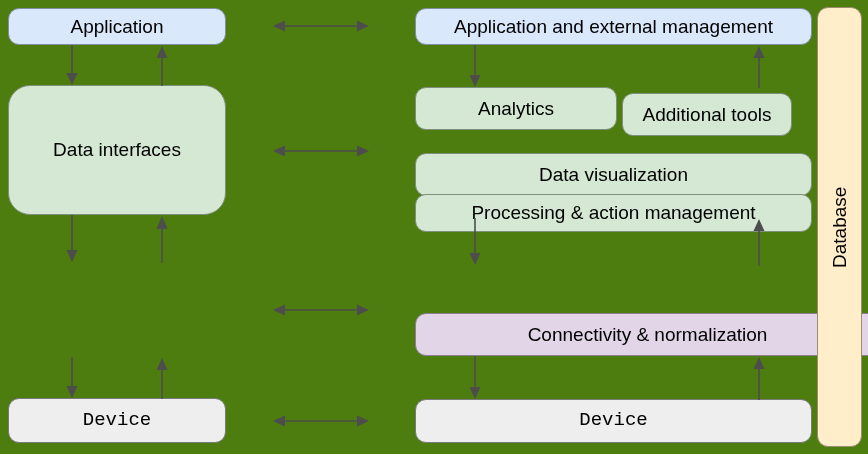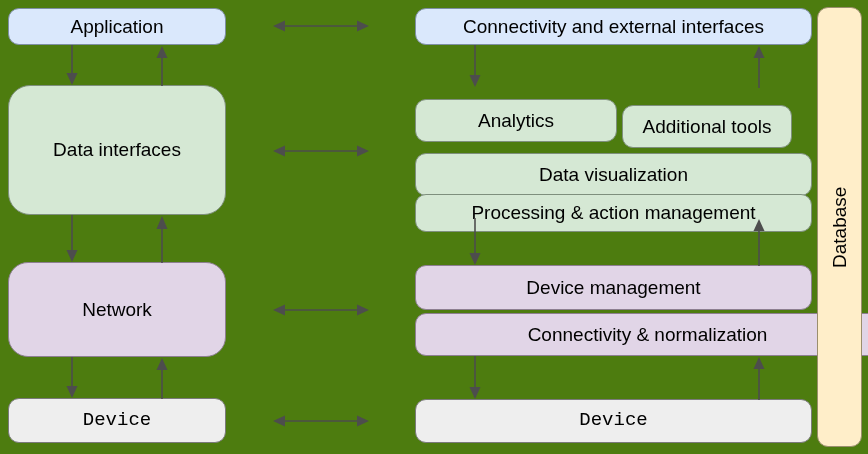--- a/index.html
+++ b/index.html
@@ -56,23 +56,20 @@
 <div id="canvas">
 
   <div class="box blue" style="left:8px; top:8px; width:218px; height:37px;">
     <span>Application</span>
   </div>
 
   <div class="box green" style="left:8px; top:85px; width:218px; height:130px; border-radius:22px;">
     <span>Data interfaces</span>
   </div>
 
-  <div class="box purple" style="left:8px; top:262px; width:218px; height:95px; border-radius:20px;">
-    <span>Network</span>
-  </div>
 
   <div class="box grey" style="left:8px; top:398px; width:218px; height:45px;">
     <span>Device</span>
   </div>
 
   <div class="arrow" style="left:61px; top:45px;">
     <svg width="22" height="41" viewBox="0 0 22 41">
       <line x1="11" y1="0" x2="11" y2="31" stroke="#4d4d4d" stroke-width="1.6"></line>
       <polygon points="11,40 5.5,28 16.5,28" fill="#4d4d4d"></polygon>
     </svg>
@@ -133,42 +130,39 @@
   </div>
   <div class="arrow" style="left:272px; top:413px;">
     <svg width="98" height="16" viewBox="0 0 98 16">
       <line x1="10" y1="8" x2="88" y2="8" stroke="#4d4d4d" stroke-width="1.6"></line>
       <polygon points="1,8 13,2.5 13,13.5" fill="#4d4d4d"></polygon>
       <polygon points="97,8 85,2.5 85,13.5" fill="#4d4d4d"></polygon>
     </svg>
   </div>
 
   <div class="box blue" style="left:415px; top:8px; width:397px; height:37px;">
-    <span>Connectivity and external interfaces</span>
-  </div>
-
-  <div class="box green" style="left:415px; top:87px; width:202px; height:43px;margin-top:12px;">
+    <span>Application and external management</span>
+  </div>
+
+  <div class="box green" style="left:415px; top:87px; width:202px; height:43px;">
     <span>Analytics</span>
   </div>
 
-  <div class="box green" style="left:622px; top:105px; width:170px; height:43px;">
+  <div class="box green" style="left:622px; top:93px; width:170px; height:43px;">
     <span>Additional tools</span>
   </div>
 
   <div class="box green" style="left:415px; top:134px; width:397px; height:43px;margin-top:19px;">
     <span>Data visualization</span>
   </div>
 
   <div class="box green" style="left:415px; top:194px; width:397px; height:38px;">
     <span>Processing &amp; action management</span>
   </div>
 
-  <div class="box purple" style="left:415px; top:265px; width:397px; height:45px;">
-    <span>Device management</span>
-  </div>
 
   <div class="box purple" style="left:415px; top:313px; width:465px; height:43px;">
     <span>Connectivity &amp; normalization</span>
   </div>
 
   <div class="box grey" style="left:415px; top:399px; width:397px; height:44px;">
     <span>Device</span>
   </div>
 
   <div class="arrow" style="left:464px; top:45px;">

